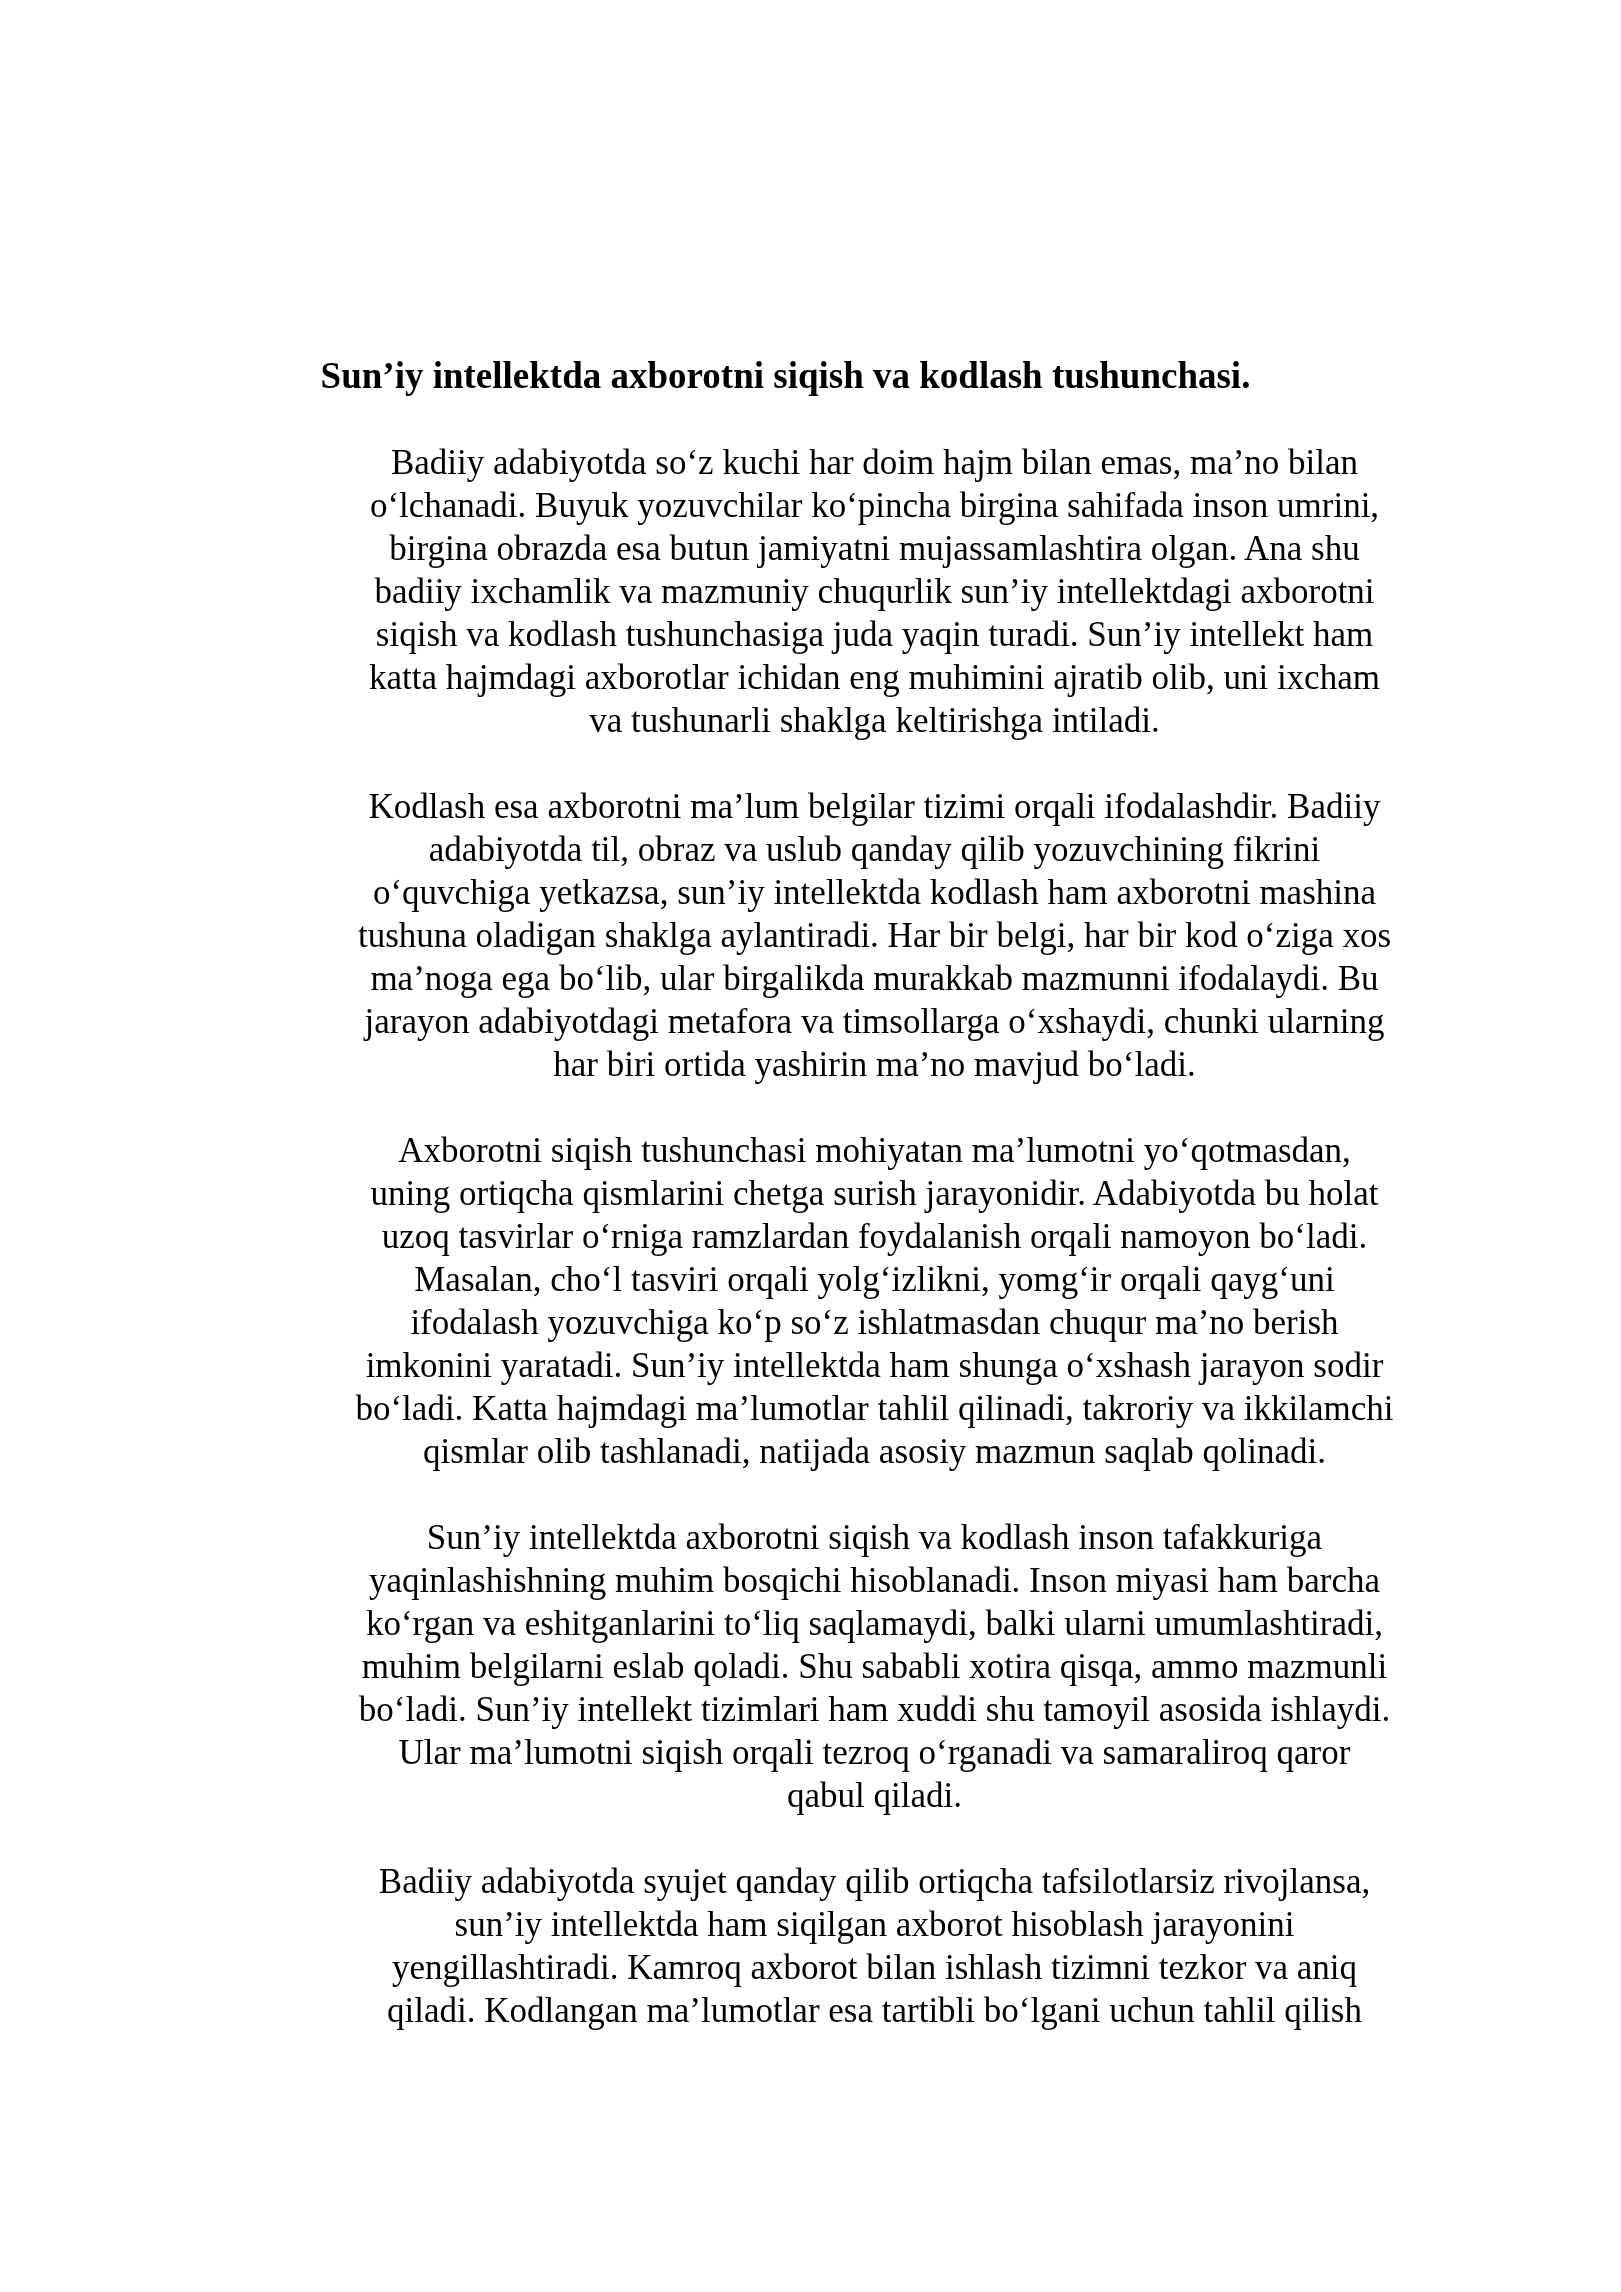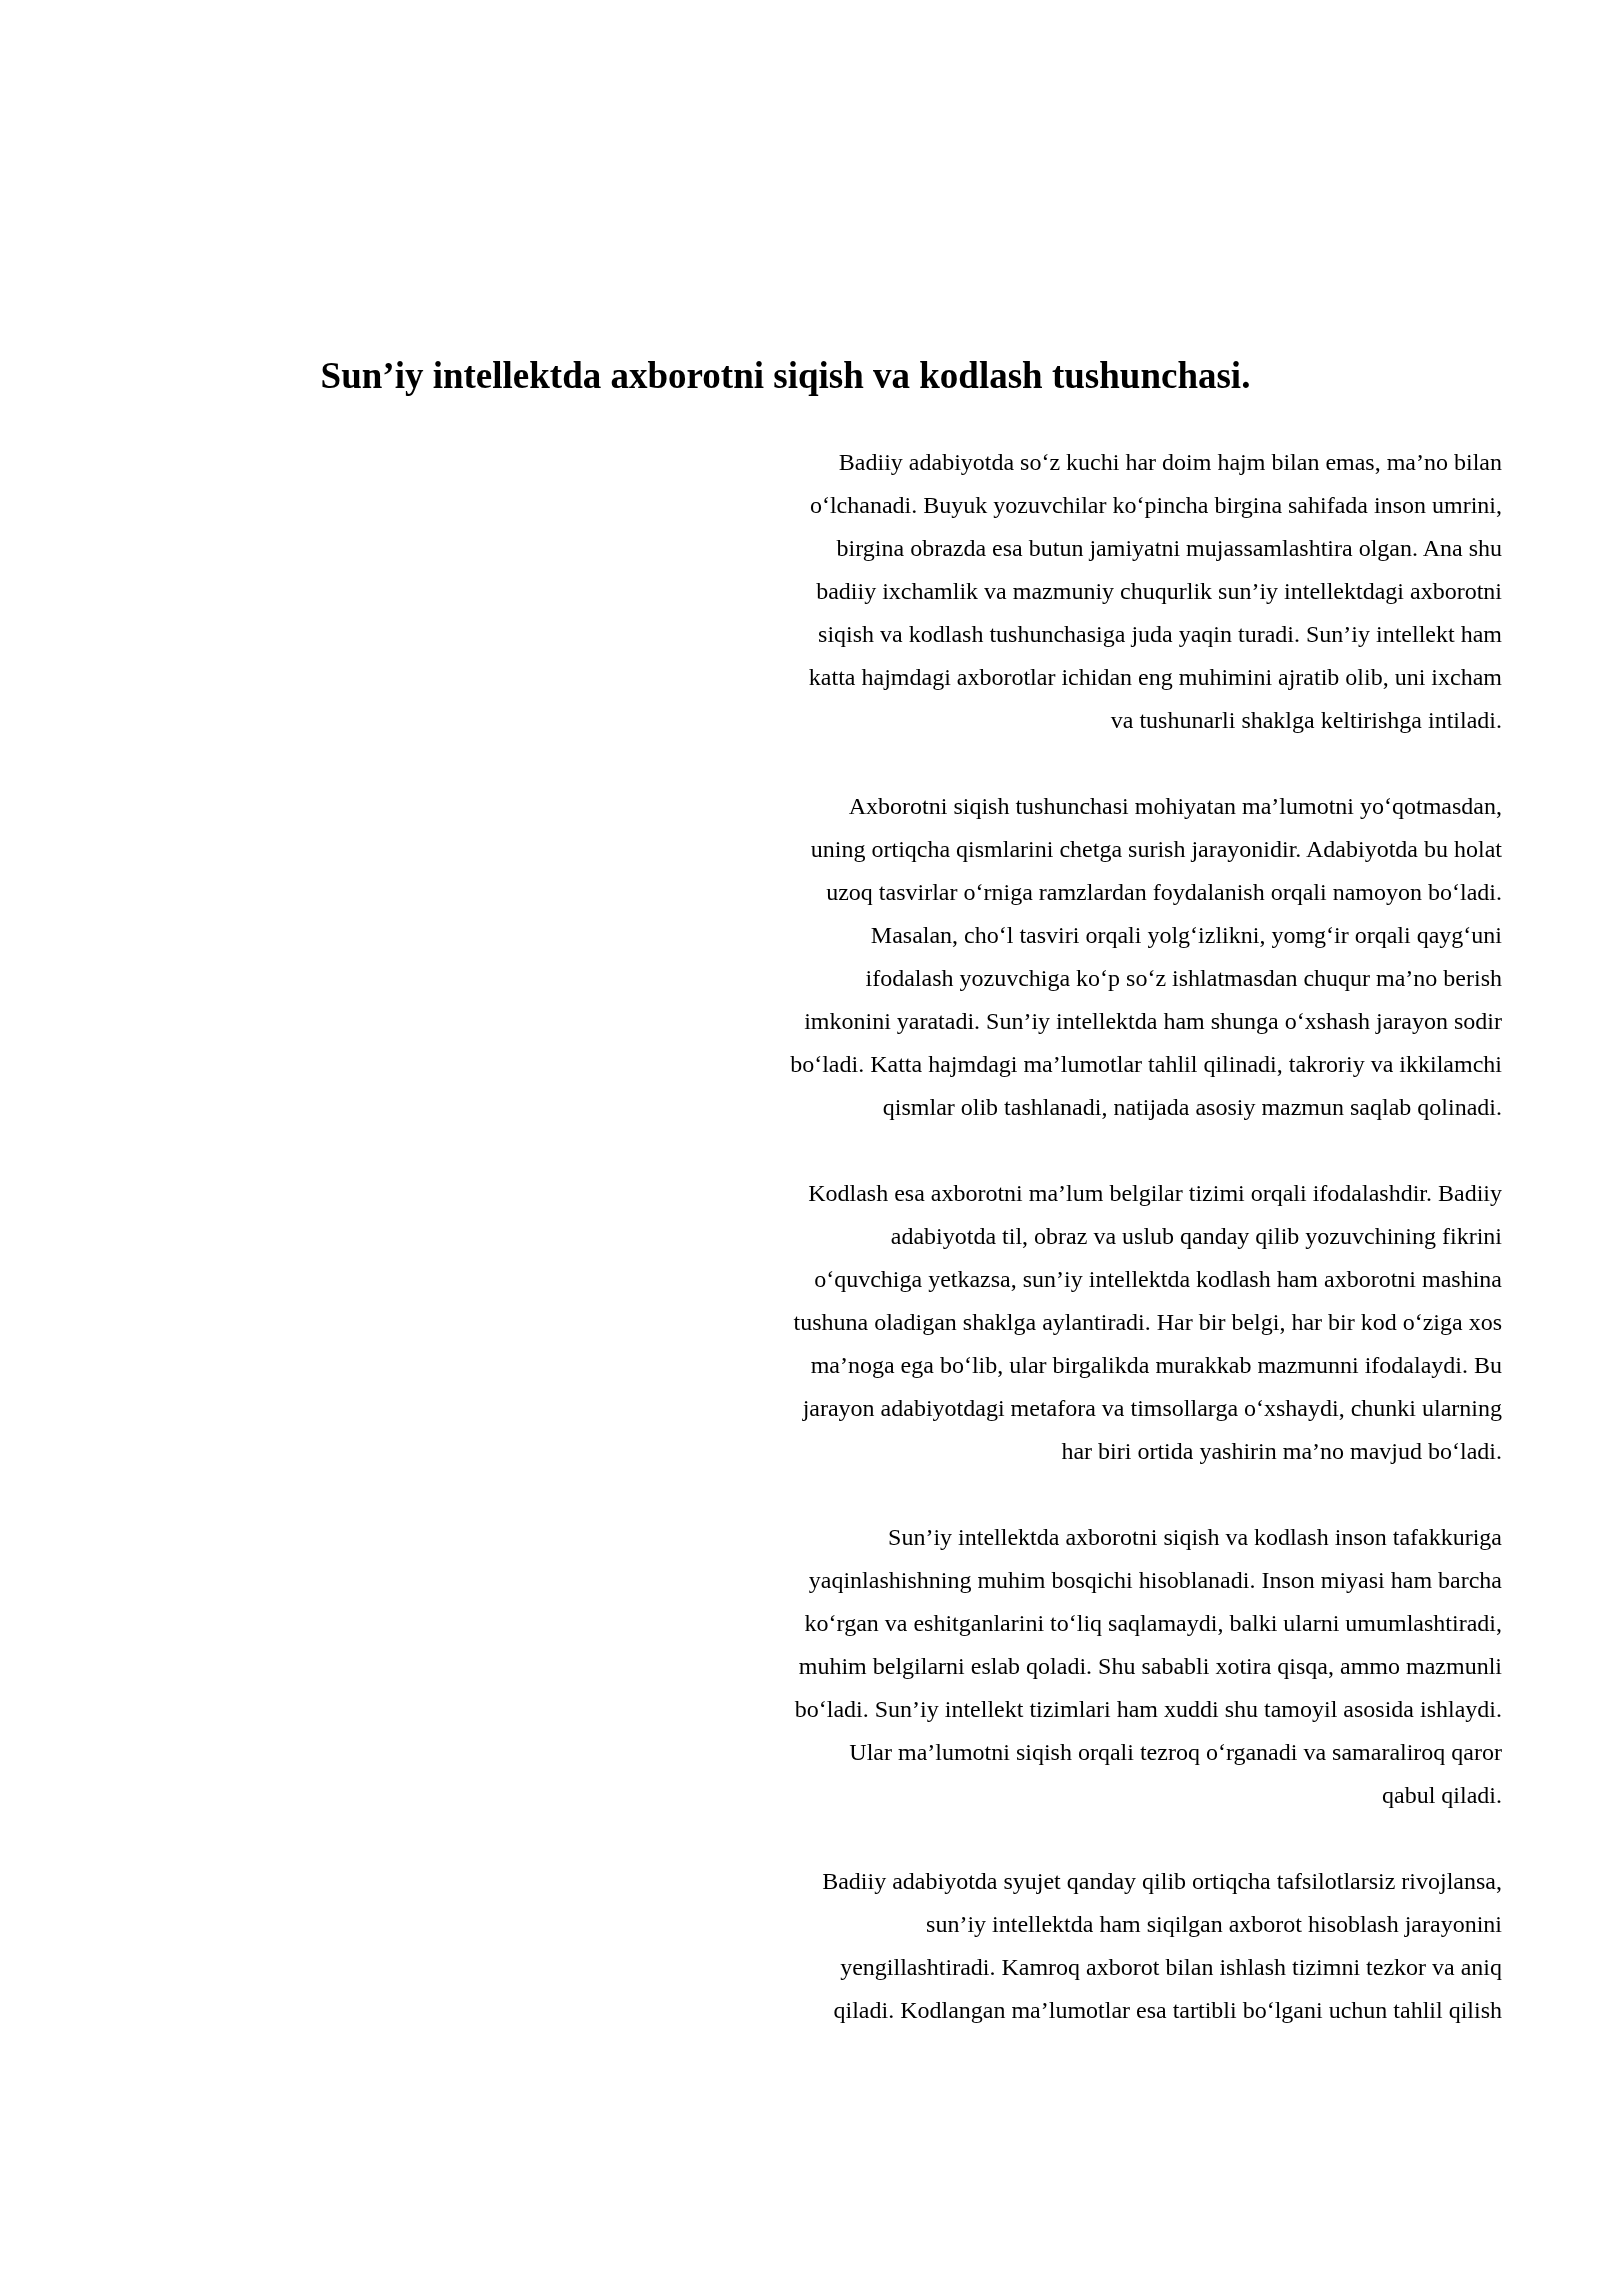--- a/index.html
+++ b/index.html
@@ -27,55 +27,55 @@
     width: 1069px;            
     font-size: 37px;
     line-height: 44px;
     font-weight: bold;
     text-align: center;
     white-space: pre-line;
   }
   .para {
     margin: 43px 0 0 0;       
     width: 1255px;
-    font-size: 24px;
+    font-size: 35px;
     line-height: 43px;
     font-weight: normal;
-    text-align: right;
+    text-align: center;
     white-space: pre-line;    
   }
 </style>
 </head>
 <body>
 
 <div class="page">
   <div class="content">
     <h1 class="doc-title">Sun’iy intellektda axborotni siqish va kodlash tushunchasi.</h1>
     <p class="para">Badiiy adabiyotda so‘z kuchi har doim hajm bilan emas, ma’no bilan
 o‘lchanadi. Buyuk yozuvchilar ko‘pincha birgina sahifada inson umrini,
 birgina obrazda esa butun jamiyatni mujassamlashtira olgan. Ana shu
 badiiy ixchamlik va mazmuniy chuqurlik sun’iy intellektdagi axborotni
 siqish va kodlash tushunchasiga juda yaqin turadi. Sun’iy intellekt ham
 katta hajmdagi axborotlar ichidan eng muhimini ajratib olib, uni ixcham
 va tushunarli shaklga keltirishga intiladi.</p>
+    <p class="para">Kodlash esa axborotni ma’lum belgilar tizimi orqali ifodalashdir. Badiiy
+adabiyotda til, obraz va uslub qanday qilib yozuvchining fikrini
+o‘quvchiga yetkazsa, sun’iy intellektda kodlash ham axborotni mashina
+tushuna oladigan shaklga aylantiradi. Har bir belgi, har bir kod o‘ziga xos
+ma’noga ega bo‘lib, ular birgalikda murakkab mazmunni ifodalaydi. Bu
+jarayon adabiyotdagi metafora va timsollarga o‘xshaydi, chunki ularning
+har biri ortida yashirin ma’no mavjud bo‘ladi.</p>
     <p class="para">Axborotni siqish tushunchasi mohiyatan ma’lumotni yo‘qotmasdan,
 uning ortiqcha qismlarini chetga surish jarayonidir. Adabiyotda bu holat
 uzoq tasvirlar o‘rniga ramzlardan foydalanish orqali namoyon bo‘ladi.
 Masalan, cho‘l tasviri orqali yolg‘izlikni, yomg‘ir orqali qayg‘uni
 ifodalash yozuvchiga ko‘p so‘z ishlatmasdan chuqur ma’no berish
 imkonini yaratadi. Sun’iy intellektda ham shunga o‘xshash jarayon sodir
 bo‘ladi. Katta hajmdagi ma’lumotlar tahlil qilinadi, takroriy va ikkilamchi
 qismlar olib tashlanadi, natijada asosiy mazmun saqlab qolinadi.</p>
-    <p class="para">Kodlash esa axborotni ma’lum belgilar tizimi orqali ifodalashdir. Badiiy
-adabiyotda til, obraz va uslub qanday qilib yozuvchining fikrini
-o‘quvchiga yetkazsa, sun’iy intellektda kodlash ham axborotni mashina
-tushuna oladigan shaklga aylantiradi. Har bir belgi, har bir kod o‘ziga xos
-ma’noga ega bo‘lib, ular birgalikda murakkab mazmunni ifodalaydi. Bu
-jarayon adabiyotdagi metafora va timsollarga o‘xshaydi, chunki ularning
-har biri ortida yashirin ma’no mavjud bo‘ladi.</p>
     <p class="para">Sun’iy intellektda axborotni siqish va kodlash inson tafakkuriga
 yaqinlashishning muhim bosqichi hisoblanadi. Inson miyasi ham barcha
 ko‘rgan va eshitganlarini to‘liq saqlamaydi, balki ularni umumlashtiradi,
 muhim belgilarni eslab qoladi. Shu sababli xotira qisqa, ammo mazmunli
 bo‘ladi. Sun’iy intellekt tizimlari ham xuddi shu tamoyil asosida ishlaydi.
 Ular ma’lumotni siqish orqali tezroq o‘rganadi va samaraliroq qaror
 qabul qiladi.</p>
     <p class="para">Badiiy adabiyotda syujet qanday qilib ortiqcha tafsilotlarsiz rivojlansa,
 sun’iy intellektda ham siqilgan axborot hisoblash jarayonini
 yengillashtiradi. Kamroq axborot bilan ishlash tizimni tezkor va aniq

